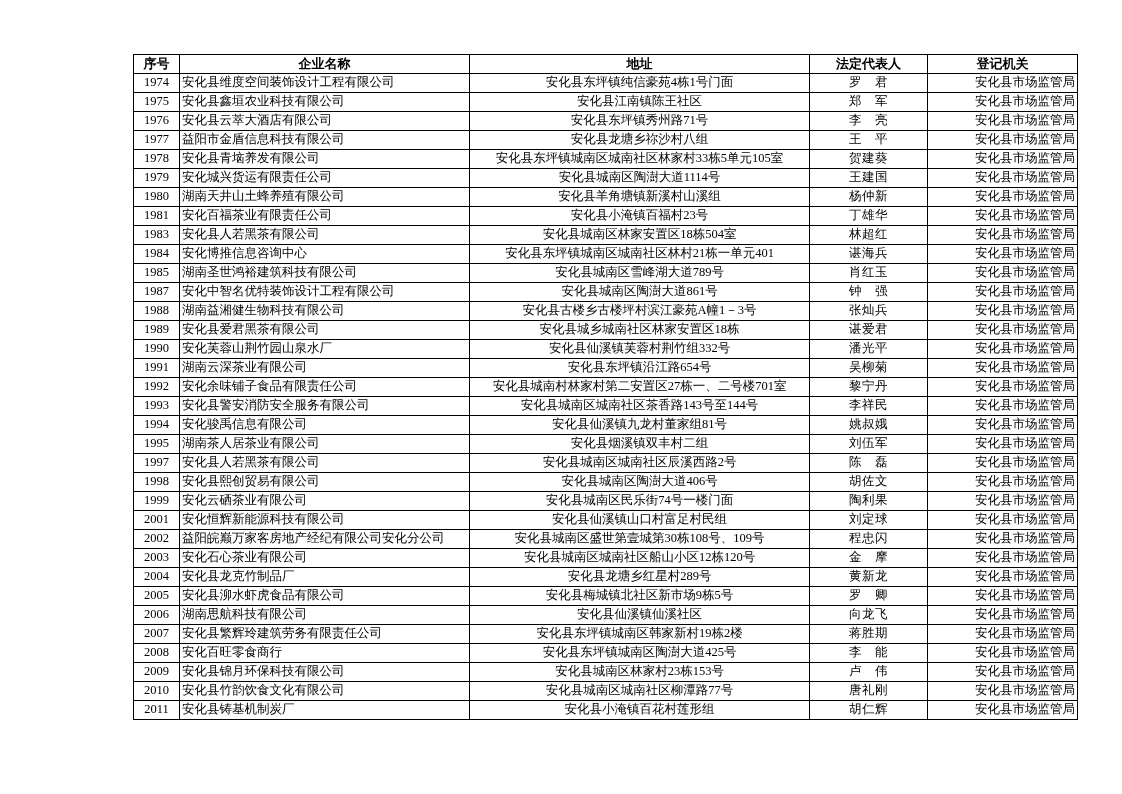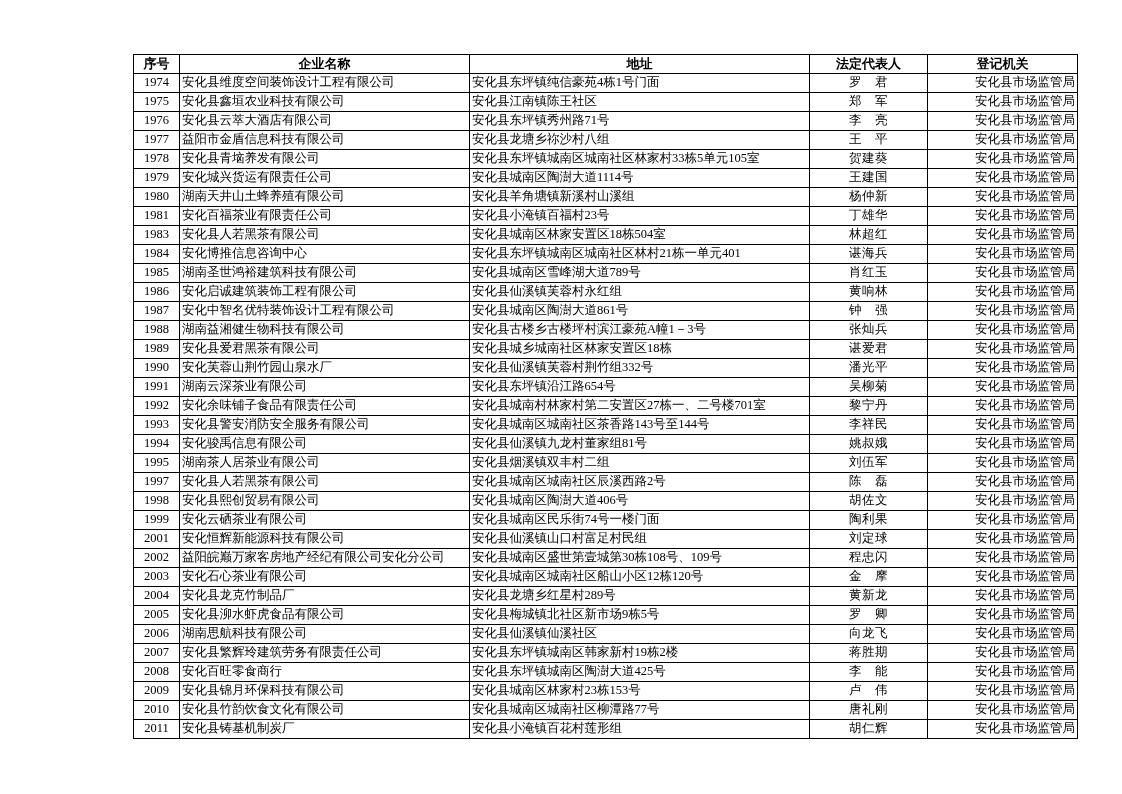--- a/index.html
+++ b/index.html
@@ -48,21 +48,21 @@
     font-size: 13px;
   }
   col.c-seq { width: 46px; }
   col.c-name { width: 290px; }
   col.c-addr { width: 340px; }
   col.c-rep { width: 118px; }
   col.c-org { width: 150px; }
 
   td.seq { text-align: center; font-size: 12px; }
   td.name { text-align: left; padding-left: 5px; }
-  td.addr { }
+  td.addr { text-align: center; }
   td.rep { text-align: center; letter-spacing: 0.5px; }
   td.org { text-align: right; }
 
   .footer {
     position: absolute;
     left: 0;
     top: 774px;
     width: 1122px;
     text-align: center;
     font-size: 13px;
@@ -164,27 +164,20 @@
           <td class="org">安化县市场监管局</td>
         </tr>
         <tr>
           <td class="seq">1985</td>
           <td class="name">湖南圣世鸿裕建筑科技有限公司</td>
           <td class="addr">安化县城南区雪峰湖大道789号</td>
           <td class="rep">肖红玉</td>
           <td class="org">安化县市场监管局</td>
         </tr>
         <tr>
-          <td class="seq">1986</td>
-          <td class="name">安化启诚建筑装饰工程有限公司</td>
-          <td class="addr">安化县仙溪镇芙蓉村永红组</td>
-          <td class="rep">黄响林</td>
-          <td class="org">安化县市场监管局</td>
-        </tr>
-        <tr>
           <td class="seq">1987</td>
           <td class="name">安化中智名优特装饰设计工程有限公司</td>
           <td class="addr">安化县城南区陶澍大道861号</td>
           <td class="rep">钟　强</td>
           <td class="org">安化县市场监管局</td>
         </tr>
         <tr>
           <td class="seq">1988</td>
           <td class="name">湖南益湘健生物科技有限公司</td>
           <td class="addr">安化县古楼乡古楼坪村滨江豪苑A幢1－3号</td>

